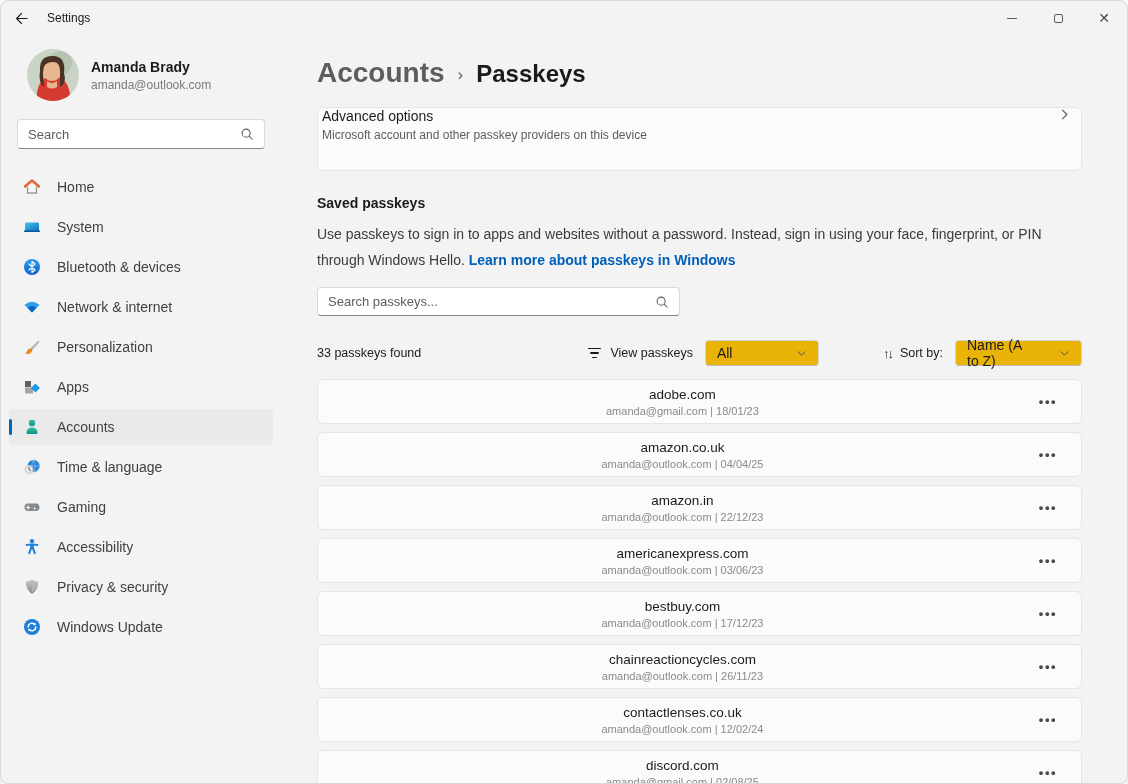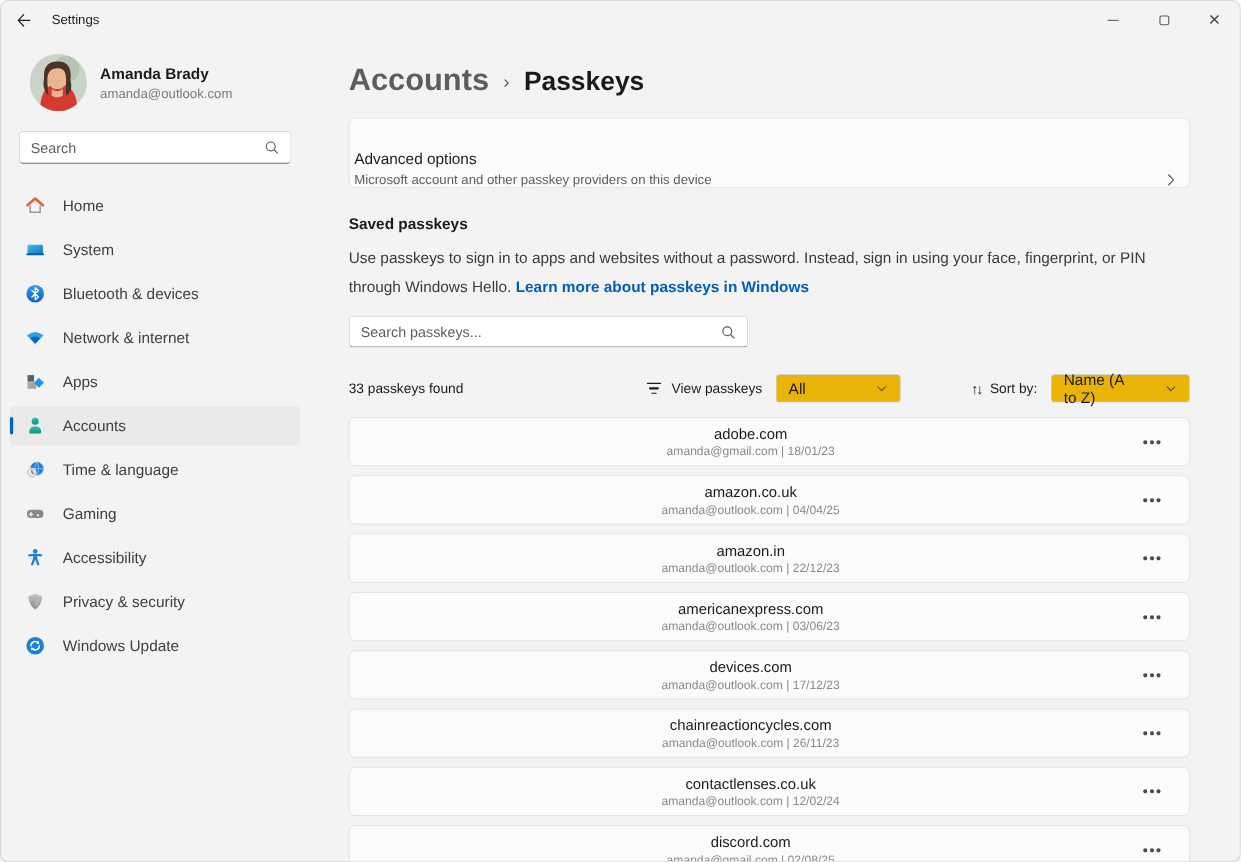--- a/index.html
+++ b/index.html
@@ -47,21 +47,21 @@
   }
   
   .main { flex:1; padding:14px 45px 0 36px; overflow:hidden; }
   .breadcrumb { display:flex; align-items:baseline; margin-top:8px; }
   .crumb-parent { font-size:28px; font-weight:600; color:#5d5d5d; cursor:pointer; }
   .crumb-sep { font-size:17px; color:#5d5d5d; margin:0 13px; position:relative; top:-2px; }
   .crumb-current { font-size:24px; font-weight:600; color:#1a1a1a; }
   .card {
     background:#fbfbfb; border:1px solid #e5e5e5; border-radius:6px;
   }
-  .adv-card { margin-top:18px; height:64px; display:flex; align-items:flex-end; padding:0 4px; cursor:pointer; }
+  .adv-card { margin-top:18px; height:64px; display:flex; align-items:flex-start; padding:0 4px; cursor:pointer; }
   .adv-text { flex:1; }
   .adv-title { font-size:14px; color:#1b1b1b; }
   .adv-sub { font-size:12px; color:#5d5d5d; margin-top:4px; }
   .chev-right { color:#5d5d5d; display:flex; align-items:center; padding-right:6px; }
   .section-h { font-size:14px; font-weight:700; color:#1b1b1b; margin-top:24px; }
   .desc { font-size:14px; color:#3b3b3b; margin-top:10px; line-height:26px; max-width:742px; }
   .desc a { color:#005fb8; font-weight:700; text-decoration:none; cursor:pointer; }
   .pk-search {
     margin-top:14px; width:363px; height:29px; background:#ffffff;
     border:1px solid #d9d9d9; border-bottom-color:#86868b; border-radius:4px;
@@ -194,20 +194,29 @@
               <svg width="18" height="18" viewBox="0 0 18 18">
                 <path d="M1.5 7 Q9 0.5 16.5 7 L9 14.5 Z" fill="#2da0e8"></path>
                 <path d="M4.5 9.8 Q9 6 13.5 9.8 L9 14.5 Z" fill="#0b62c9"></path>
               </svg>
             </span>
           <span class="lbl">Network &amp; internet</span>
         </div>
         <div class="nav-item">
           <span class="ico">
               <svg width="18" height="18" viewBox="0 0 18 18">
+                <path d="M15.5 2.5 L7.5 10 L9.5 12 L16.8 3.8 Z" fill="#b9b9b9"></path>
+                <path d="M7.8 10.2 Q5 10.5 4.3 12.5 Q3.8 14.5 2 15.2 Q5.5 16.8 7.8 15 Q9.7 13.4 9.4 11.8 Z" fill="#e88a1f"></path>
+              </svg>
+            </span>
+          <span class="lbl">Personalization</span>
+        </div>
+        <div class="nav-item">
+          <span class="ico">
+              <svg width="18" height="18" viewBox="0 0 18 18">
                 <rect x="2" y="3" width="6" height="6" fill="#5f5f5f"></rect>
                 <rect x="2" y="9.5" width="8" height="6" fill="#a5a5a5"></rect>
                 <rect x="9.2" y="6.8" width="6.4" height="6.4" transform="rotate(45 12.4 10)" fill="#2196e8"></rect>
               </svg>
             </span>
           <span class="lbl">Apps</span>
         </div>
         <div class="nav-item selected">
           <span class="ico">
               <svg width="18" height="18" viewBox="0 0 18 18">
@@ -371,21 +380,21 @@
         </div>
         <div class="card pk-row">
           <div class="pk-info">
             <div class="pk-site">americanexpress.com</div>
             <div class="pk-detail">amanda@outlook.com | 03/06/23</div>
           </div>
           <span class="more-btn">•••</span>
         </div>
         <div class="card pk-row">
           <div class="pk-info">
-            <div class="pk-site">devices.com</div>
+            <div class="pk-site">bestbuy.com</div>
             <div class="pk-detail">amanda@outlook.com | 17/12/23</div>
           </div>
           <span class="more-btn">•••</span>
         </div>
         <div class="card pk-row">
           <div class="pk-info">
             <div class="pk-site">chainreactioncycles.com</div>
             <div class="pk-detail">amanda@outlook.com | 26/11/23</div>
           </div>
           <span class="more-btn">•••</span>

